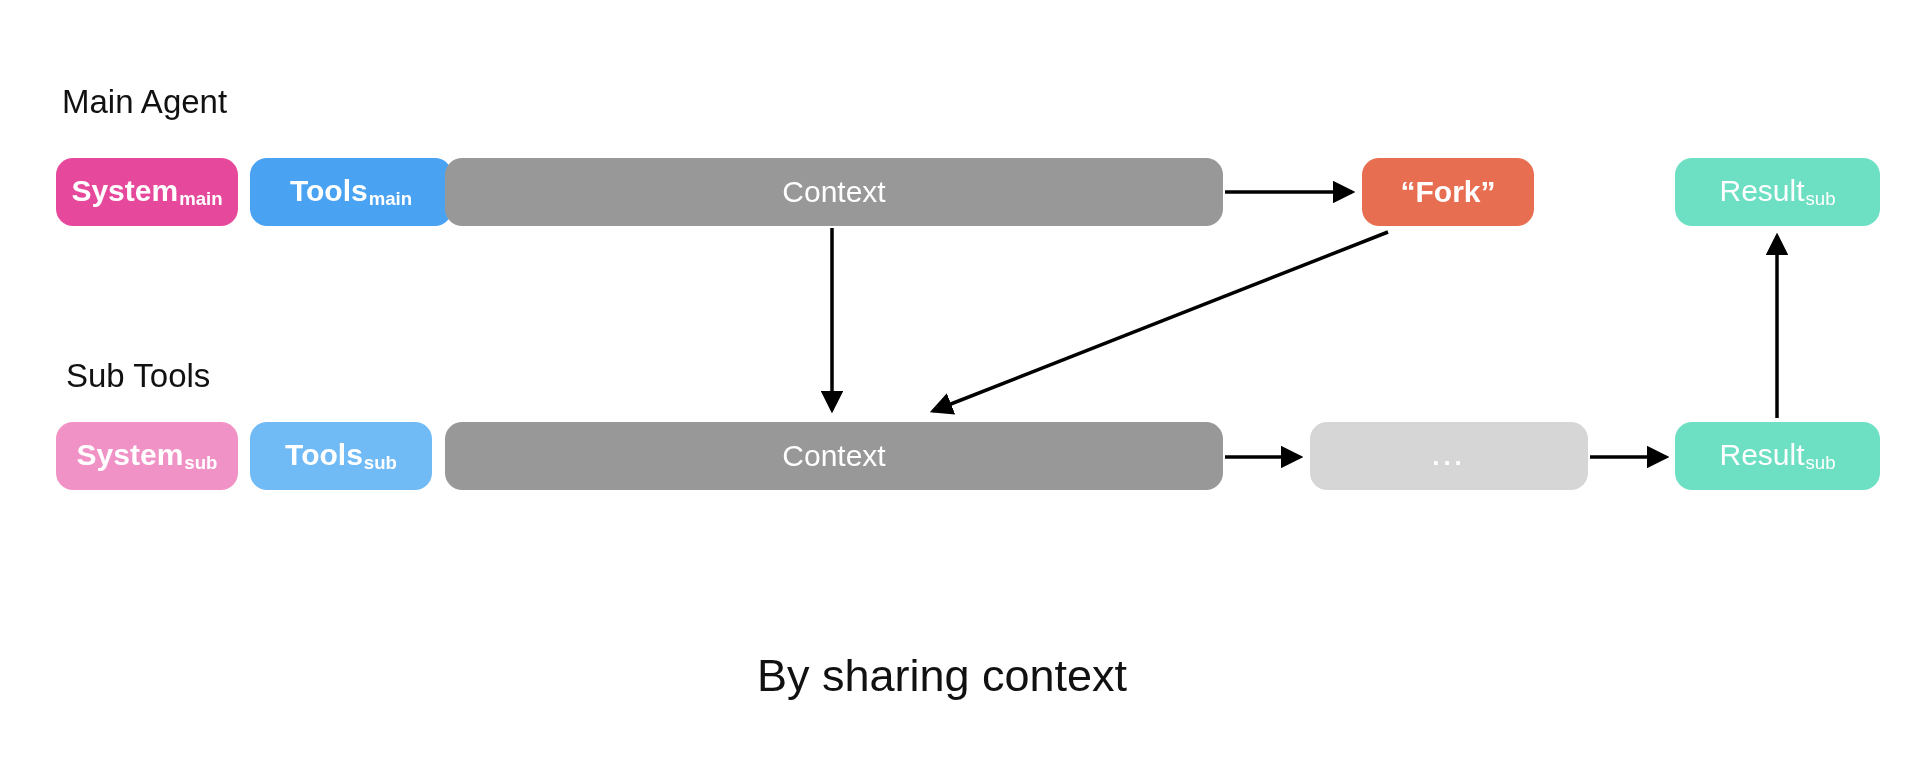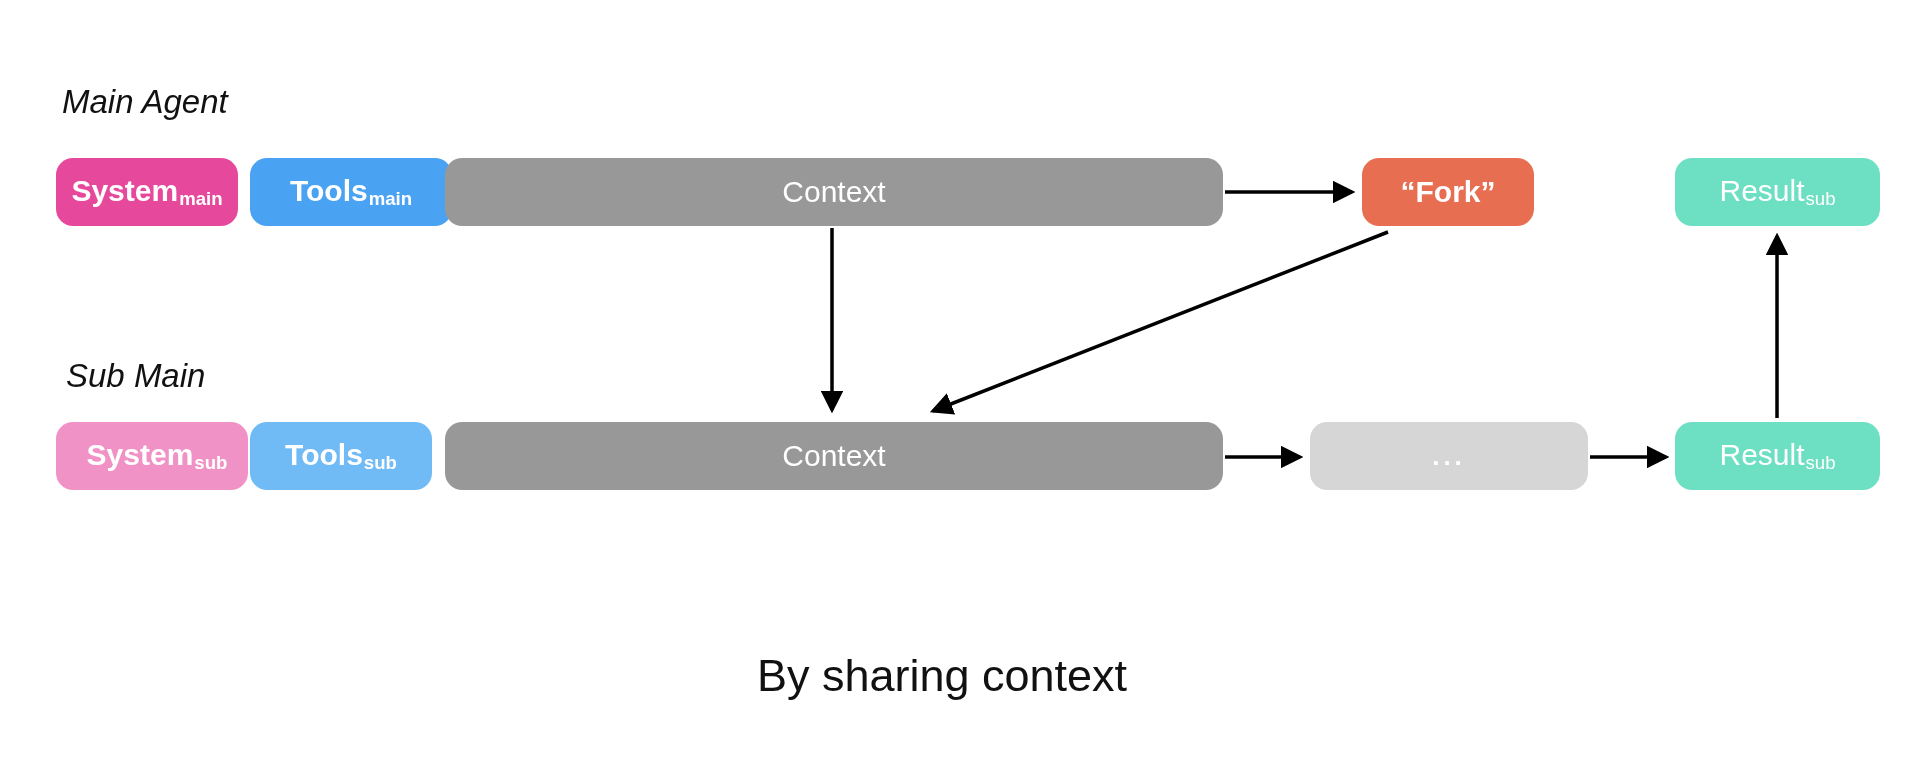--- a/index.html
+++ b/index.html
@@ -14,21 +14,20 @@
     height: 776px;
     background: #ffffff;
     overflow: hidden;
   }
   .row-label {
     position: absolute;
     color: #111111;
     font-size: 33px;
     line-height: 1.1;
     white-space: nowrap;
-    font-style: italic;
   }
   .node {
     position: absolute;
     height: 68px;
     border-radius: 17px;
     display: flex;
     align-items: center;
     justify-content: center;
     color: #ffffff;
     font-size: 30px;
@@ -65,21 +64,21 @@
     font-size: 45px;
     line-height: 1.1;
   }
 </style>
 </head>
 <body>
 
 <div class="canvas">
 
   <div class="row-label" style="left:62px; top:84px;">Main Agent</div>
-  <div class="row-label" style="left:66px; top:358px;">Sub Main</div>
+  <div class="row-label" style="left:66px; top:358px;">Sub Tools</div>
 
   <div class="node bold" style="left: 56px; top: 158px; width: 182px; background-color: rgb(230, 73, 155);">
     <span><span>System</span><span class="subscript">main</span></span>
   </div>
 
   <div class="node bold" style="left: 250px; top: 158px; width: 202px; background-color: rgb(74, 162, 242);">
     <span><span>Tools</span><span class="subscript">main</span></span>
   </div>
 
   <div class="node" style="left: 445px; top: 158px; width: 778px; background-color: rgb(152, 152, 152);">
@@ -87,21 +86,21 @@
   </div>
 
   <div class="node bold" style="left: 1362px; top: 158px; width: 172px; background-color: rgb(231, 110, 80);">
     <span>“Fork”</span>
   </div>
 
   <div class="node" style="left: 1675px; top: 158px; width: 205px; background-color: rgb(109, 223, 195);">
     <span><span>Result</span><span class="subscript">sub</span></span>
   </div>
 
-  <div class="node bold" style="left: 56px; top: 422px; width: 182px; background-color: rgb(240, 146, 197); padding-left: 10px;">
+  <div class="node bold" style="left: 56px; top: 422px; width: 182px; background-color: rgb(240, 146, 197);">
     <span><span>System</span><span class="subscript">sub</span></span>
   </div>
 
   <div class="node bold" style="left: 250px; top: 422px; width: 182px; background-color: rgb(112, 186, 245);">
     <span><span>Tools</span><span class="subscript">sub</span></span>
   </div>
 
   <div class="node" style="left: 445px; top: 422px; width: 778px; background-color: rgb(152, 152, 152);">
     <span>Context</span>
   </div>

